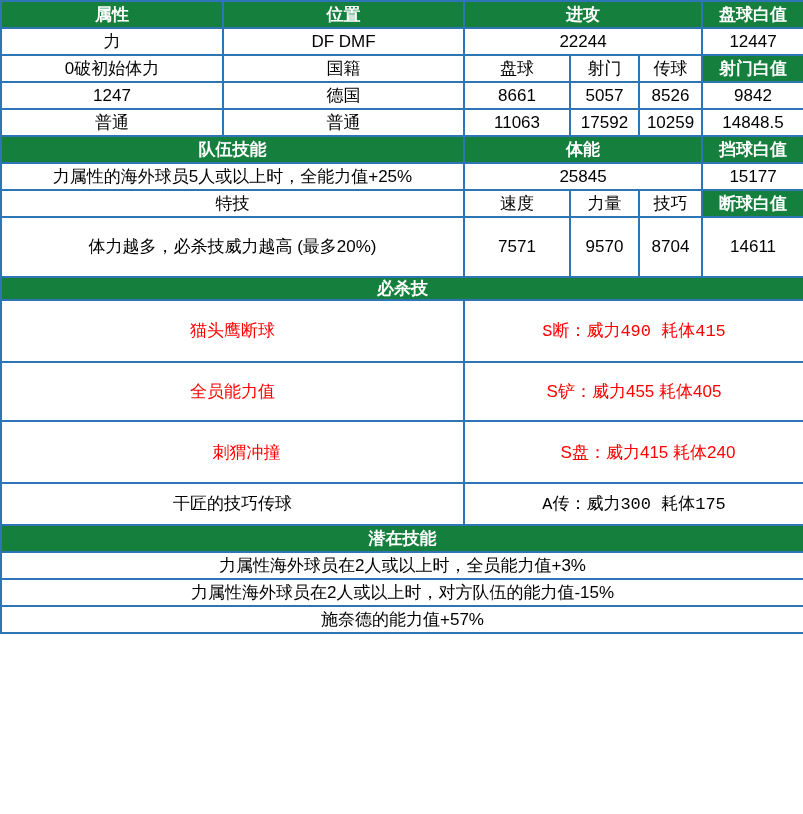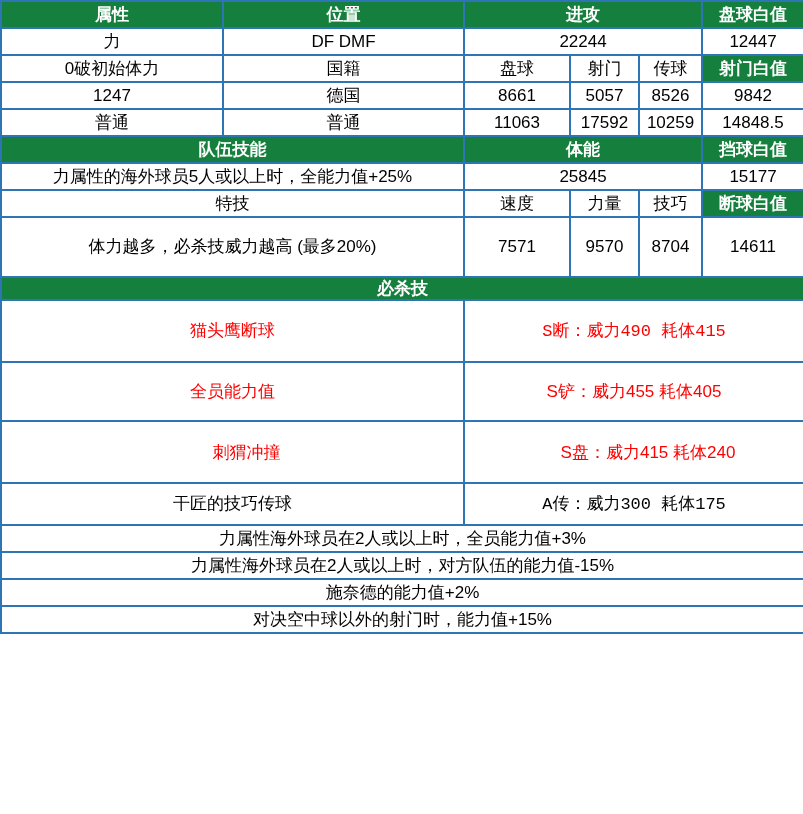--- a/index.html
+++ b/index.html
@@ -140,26 +140,26 @@
   </tr>
   <tr class="mv3">
     <td class="red" colspan="2">刺猬冲撞</td>
     <td class="red" colspan="4">S盘：威力415 耗体240</td>
   </tr>
   <tr class="mv4">
     <td colspan="2">干匠的技巧传球</td>
     <td colspan="4">A传：威力300 耗体175</td>
   </tr>
 
+  <tr class="sec2">
+    <td class="hdr" colspan="6">潜在技能</td>
+  </tr>
   <tr class="std">
     <td colspan="6">力属性海外球员在2人或以上时，全员能力值+3%</td>
   </tr>
   <tr class="std">
     <td colspan="6">力属性海外球员在2人或以上时，对方队伍的能力值-15%</td>
   </tr>
   <tr class="std">
-    <td colspan="6">施奈德的能力值+2%</td>
-  </tr>
-  <tr class="std">
-    <td colspan="6">对决空中球以外的射门时，能力值+15%</td>
+    <td colspan="6">施奈德的能力值+57%</td>
   </tr>
 </tbody>
   </table>
 
 </body></html>

